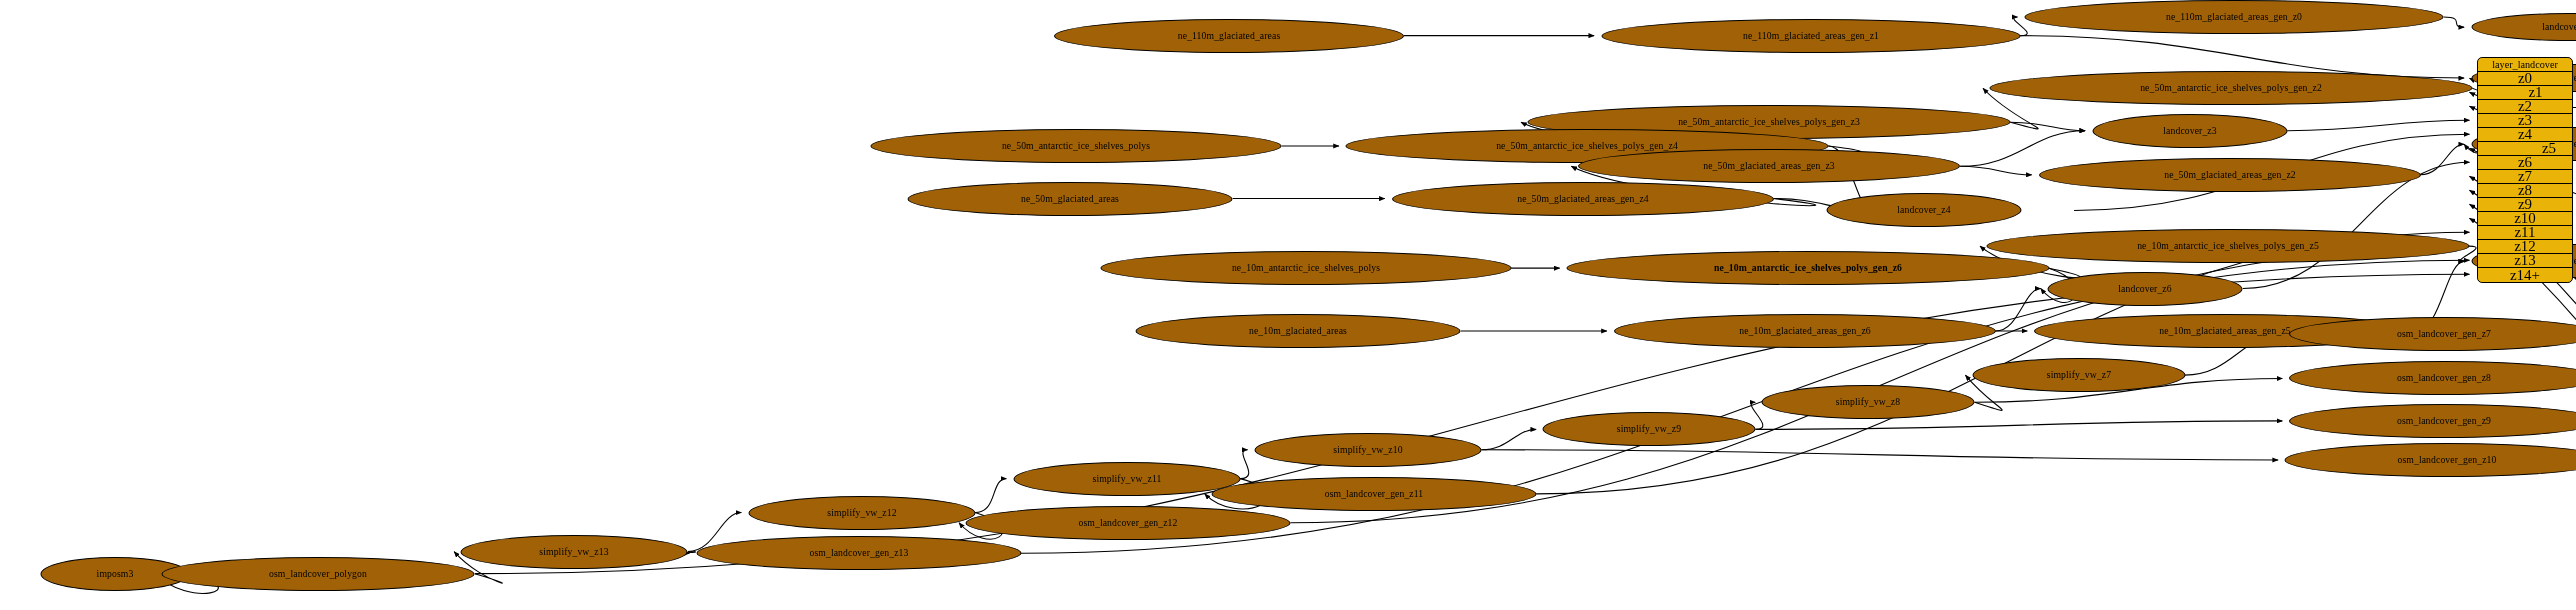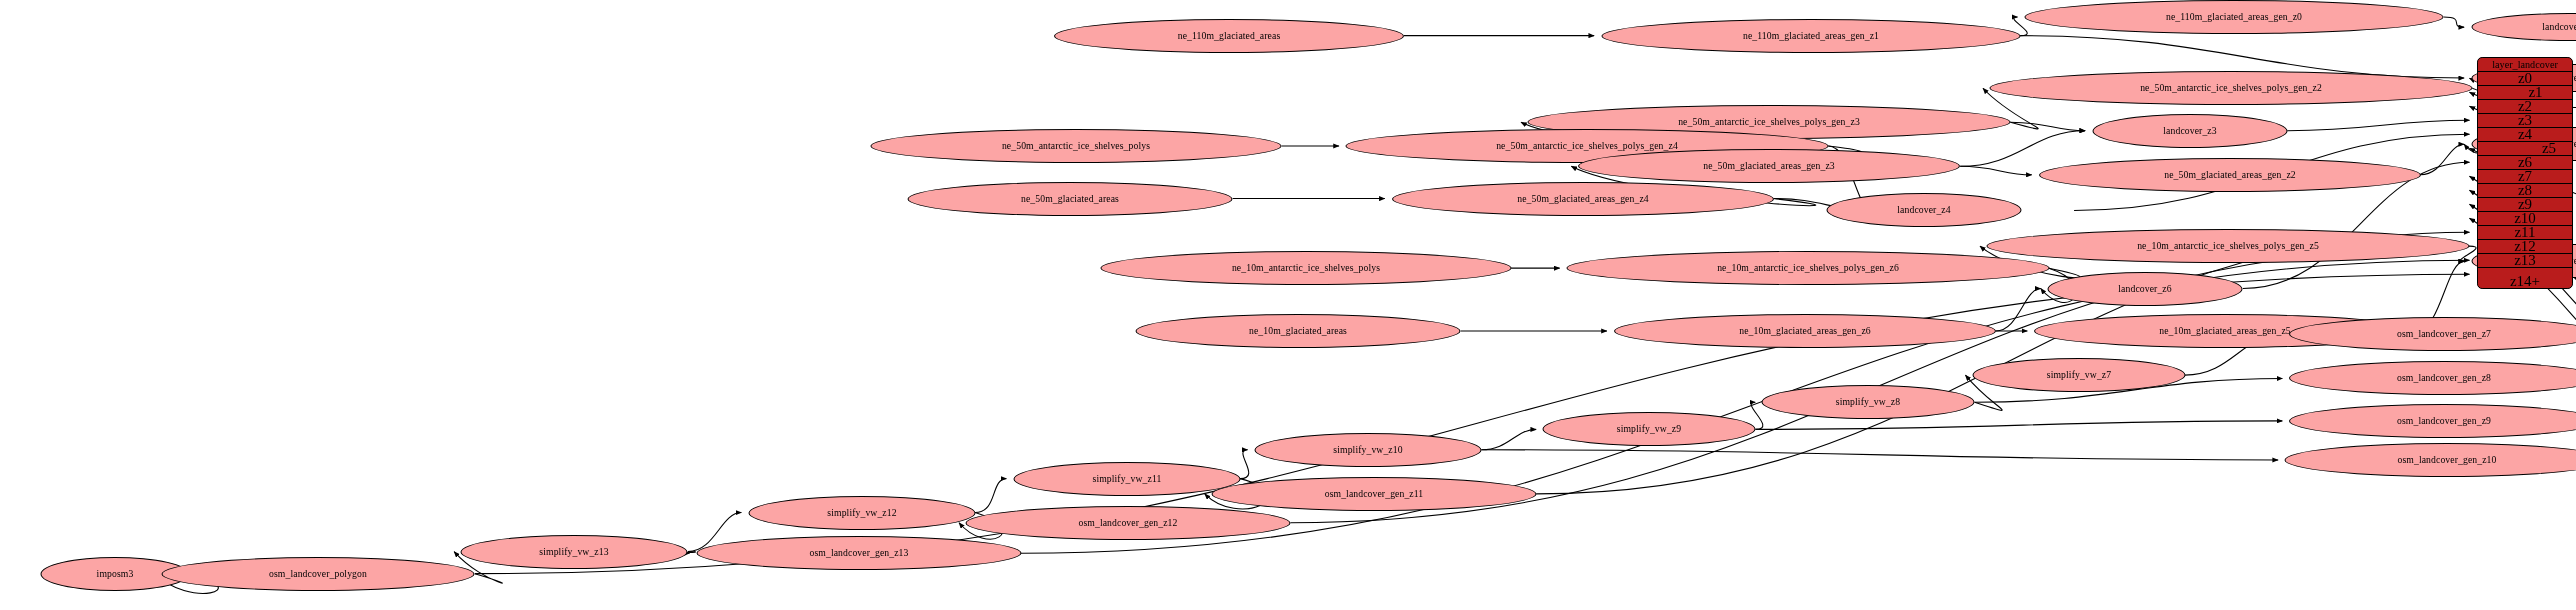--- a/index.html
+++ b/index.html
@@ -2,28 +2,28 @@
 <html style="font-size:9px"><head>
 <meta charset="utf-8">
 <title>landcover layer graph</title>
 <style>
   html,body{margin:0;padding:0;background:#ffffff;}
   #stage{position:relative;width:2576px;height:611px;background:#ffffff;
          font-family:"Liberation Serif", serif;overflow:hidden;}
   #edges{position:absolute;left:0;top:0;width:2576px;height:611px;}
   .node{position:absolute;transform:translate(-50%,-50%);
         display:flex;align-items:center;justify-content:center;
-        border:0.9px solid #000000;border-radius:50%;background:#fca5a5;
+        border:0.9px solid #000000;border-radius:50%;background:#a16207;
         color:#000000;white-space:nowrap;box-sizing:border-box;}
   .node-label{font-size:9.7px;line-height:1;letter-spacing:0.1px;}
   .table{position:absolute;border:0.9px solid #000000;border-radius:5.1px;
-         background:#b91c1c;overflow:hidden;box-sizing:border-box;}
+         background:#eab308;overflow:hidden;box-sizing:border-box;}
   .table-row{border-bottom:0.9px solid #000000;display:flex;align-items:center;
              justify-content:center;box-sizing:border-box;color:#000000;}
-  .table-row:last-child{border-bottom:none;margin-top:6px;}
+  .table-row:last-child{border-bottom:none;}
   .table-title{font-size:10.2px;}
   .table-cell{font-size:15px;}
 </style>
 </head>
 <body>
 
 <div id="stage">
   <svg id="edges" viewBox="0 0 4524 1073" preserveAspectRatio="none">
     <defs>
       <marker id="ah" markerWidth="11" markerHeight="9" refX="10" refY="4.5" orient="auto" markerUnits="userSpaceOnUse">
@@ -135,21 +135,21 @@
       </div>
       <div class="node" style="left: 1924px; top: 210px; width: 195px; height: 34px;">
         <span class="node-label">landcover_z4</span>
       </div>
       <div class="node" style="left: 2228px; top: 246px; width: 483px; height: 34px;">
         <span class="node-label">ne_10m_antarctic_ice_shelves_polys_gen_z5</span>
       </div>
       <div class="node" style="left: 1306px; top: 268px; width: 411px; height: 34px;">
         <span class="node-label">ne_10m_antarctic_ice_shelves_polys</span>
       </div>
-      <div class="node" style="left: 1808px; top: 268px; width: 483px; height: 34px;">
+      <div class="node" style="left: 1808px; top: 268px; width: 483px; height: 34px; font-weight: bold;">
         <span class="node-label">ne_10m_antarctic_ice_shelves_polys_gen_z6</span>
       </div>
       <div class="node" style="left: 2569px; top: 261px; width: 195px; height: 34px;">
         <span class="node-label">landcover_z5</span>
       </div>
       <div class="node" style="left: 2145px; top: 289px; width: 195px; height: 34px;">
         <span class="node-label">landcover_z6</span>
       </div>
       <div class="node" style="left: 1298px; top: 331px; width: 325px; height: 34px;">
         <span class="node-label">ne_10m_glaciated_areas</span>

